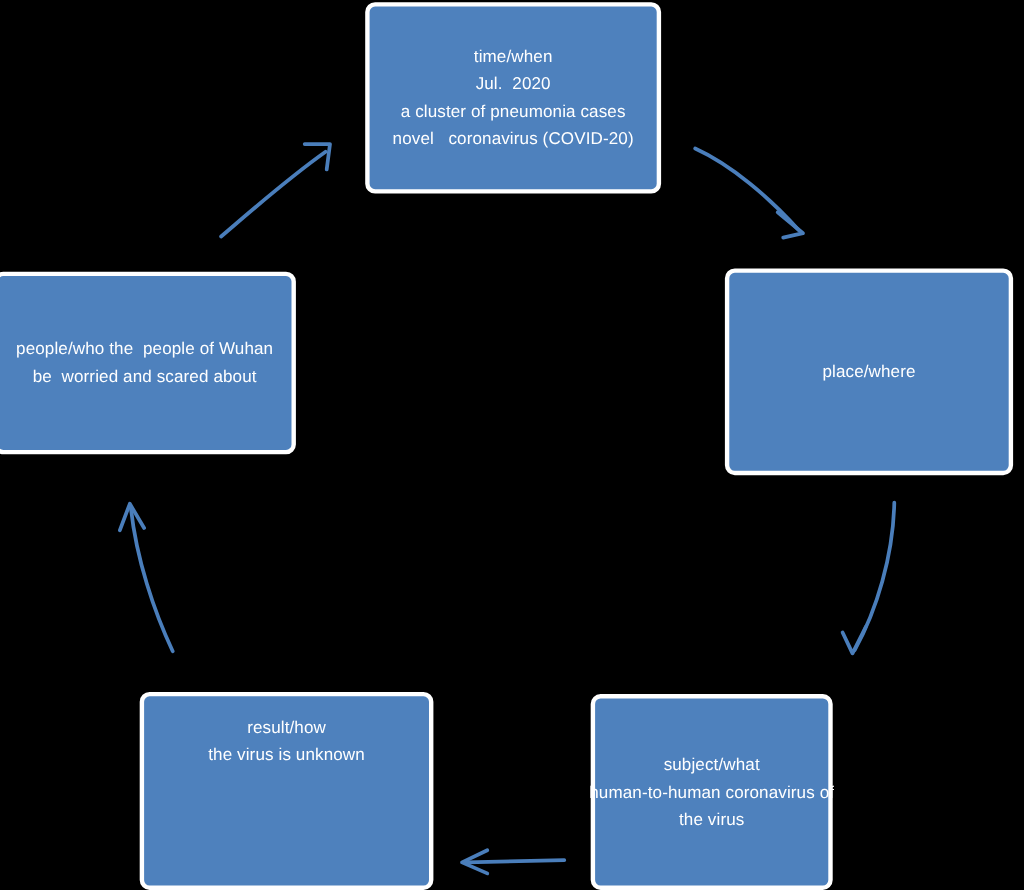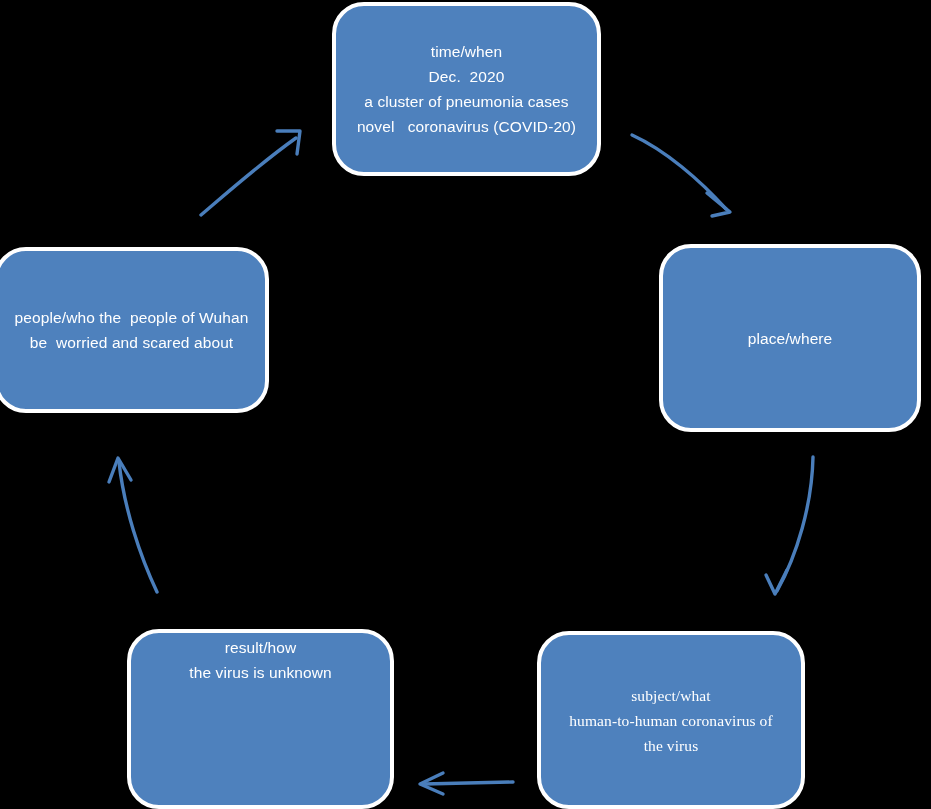--- a/index.html
+++ b/index.html
@@ -13,21 +13,21 @@
     height: 809px;
     background: #000000;
     overflow: hidden;
     font-family: "Liberation Sans", sans-serif;
   }
   .node {
     position: absolute;
     box-sizing: border-box;
     background: #4E81BD;
     border: 4px solid #FFFFFF;
-    border-radius: 32px;
+    border-radius: 9px;
     color: #FFFFFF;
     display: flex;
     flex-direction: column;
     align-items: center;
     text-align: center;
     font-size: 15.5px;
     line-height: 25px;
     letter-spacing: 0.1px;
     white-space: pre;
   }
@@ -35,25 +35,25 @@
   .node.top-v { justify-content: flex-start; }
 
   
   #node-time {
     left: 332px; top: 2px; width: 269px; height: 174px;
   }
   #node-place {
     left: 659px; top: 244px; width: 262px; height: 188px;
   }
   #node-subject {
-    left: 537px; top: 631px; width: 268px; height: 178px; font-family: Liberation Serif, serif;
+    left: 537px; top: 631px; width: 220px; height: 178px;
   }
   #node-result {
     left: 127px; top: 629px; width: 267px; height: 180px;
-    padding-top: 2px;
+    padding-top: 16px;
   }
   #node-people {
     left: -6px; top: 247px; width: 275px; height: 166px;
   }
 
   .arrow-layer {
     position: absolute;
     left: 0; top: 0;
     width: 931px; height: 809px;
     pointer-events: none;
@@ -87,21 +87,21 @@
     </g>
 
     <g>
       <path d="M 157 592 C 140 556 124 508 119 462" stroke="#4A7EBB" stroke-width="3.4" fill="none" stroke-linecap="round"></path>
       <path d="M 109 482 L 118 458 L 131 480" stroke="#4A7EBB" stroke-width="3.4" fill="none" stroke-linecap="round" stroke-linejoin="round"></path>
     </g>
   </svg>
 
   <div class="node center-v" id="node-time">
     <div>time/when</div>
-    <div>Dec.  2020</div>
+    <div>Jul.  2020</div>
     <div>a cluster of pneumonia cases</div>
     <div>novel   coronavirus (COVID-20)</div>
   </div>
 
   <div class="node center-v" id="node-place">
     <div>place/where</div>
   </div>
 
   <div class="node center-v" id="node-subject">
     <div>subject/what</div>

